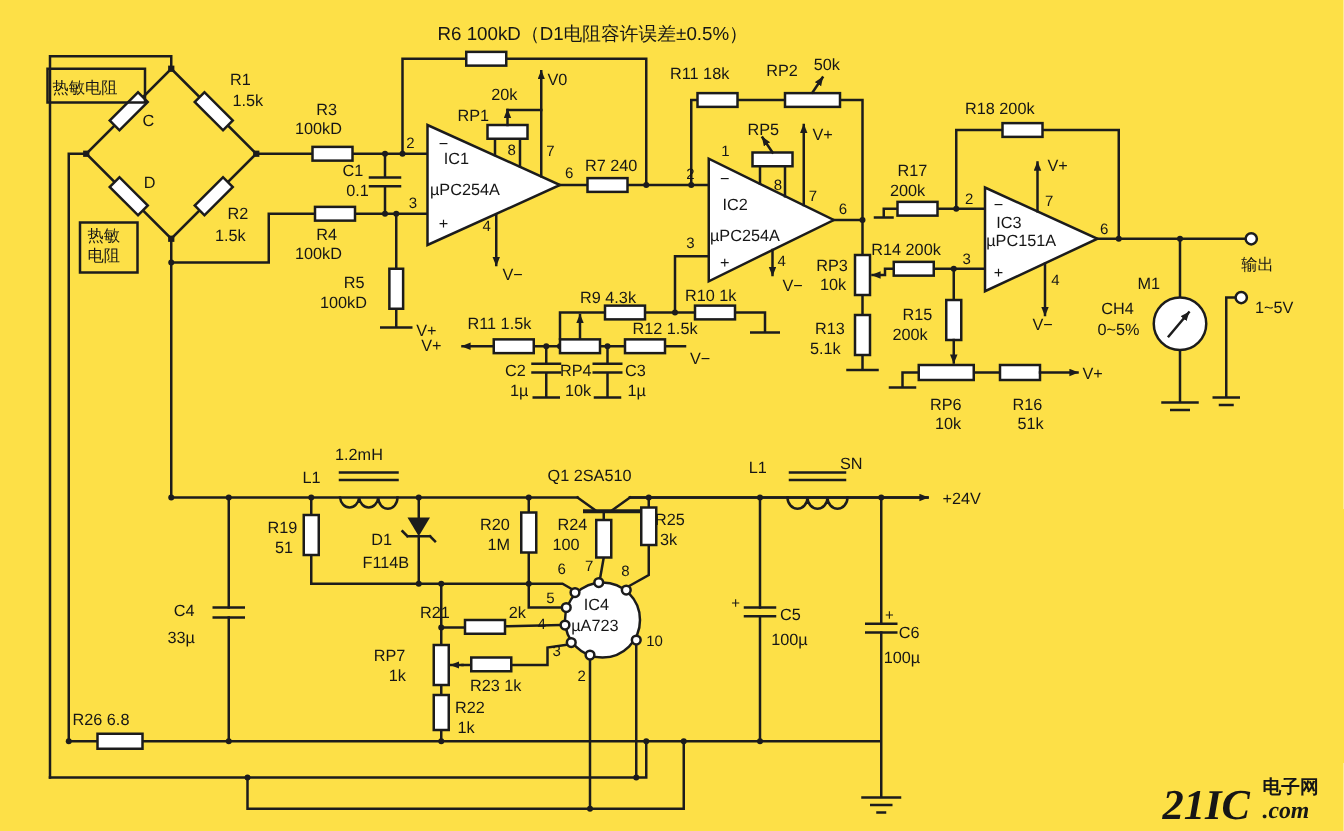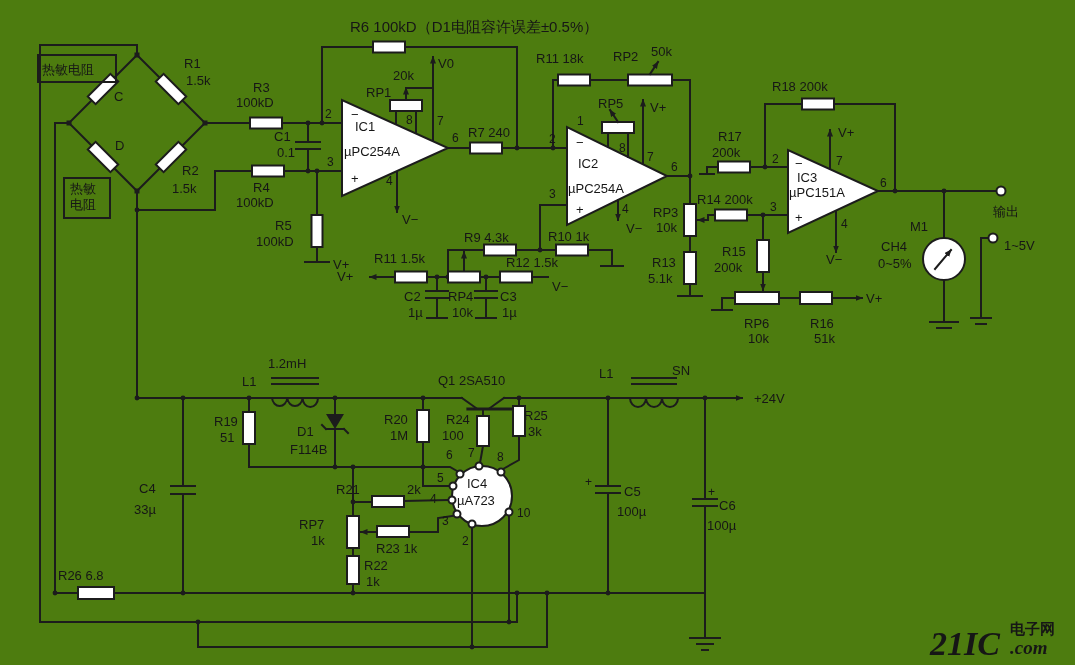--- a/index.html
+++ b/index.html
@@ -1,16 +1,16 @@
 <!DOCTYPE html>
 <html><head>
 <meta charset="utf-8">
 <style>
   html,body{margin:0;padding:0;background:#ffffff;}
-  .stage{position:relative;width:1075px;height:665px;background:#4d7c0f;overflow:hidden;
+  .stage{position:relative;width:1075px;height:665px;background:#fde047;overflow:hidden;
          font-family:"Liberation Sans",sans-serif;}
   svg text{font:13px "Liberation Sans",sans-serif;fill:#161616;}
   svg text.sm{font-size:12px;}
   svg text.ttl{font-size:15px;}
   .w{stroke:#1c1c1c;stroke-width:2;fill:none;stroke-linecap:square;stroke-linejoin:miter;}
   .w3{stroke:#1c1c1c;stroke-width:3.2;fill:none;stroke-linecap:square;}
   .cp{fill:#ffffff;stroke:#1c1c1c;stroke-width:2;}
   .fl{fill:#1c1c1c;stroke:none;}
   .wm-big{font:italic bold 34px "Liberation Serif",serif;}
   .wm-med{font:bold 15px "Liberation Sans",sans-serif;}

